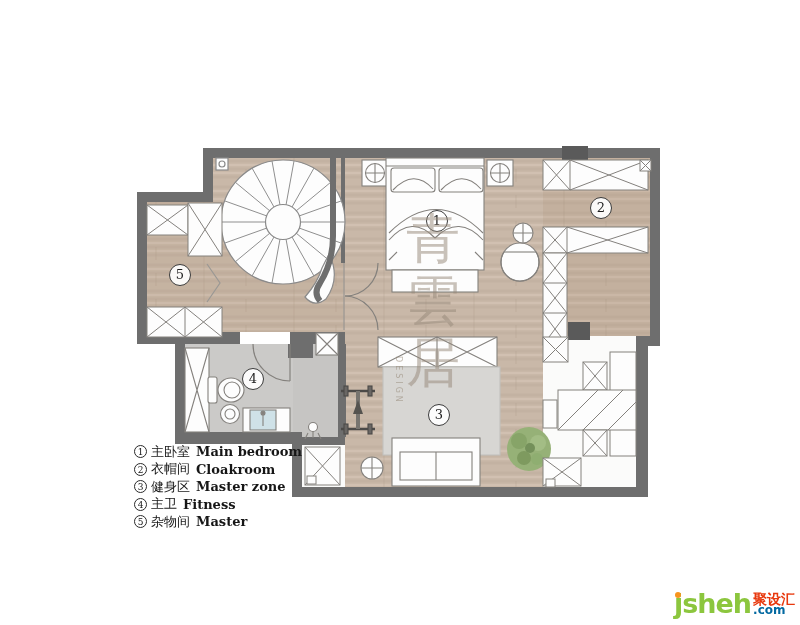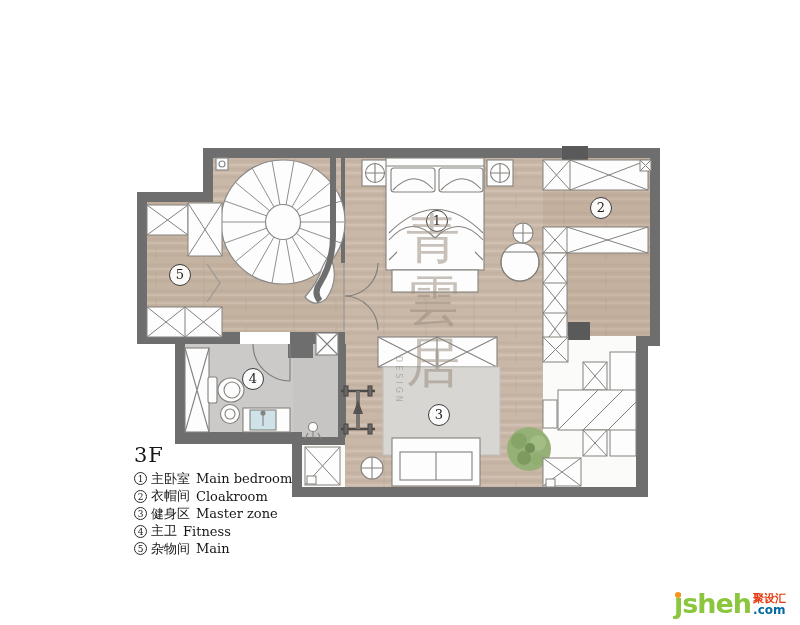--- a/index.html
+++ b/index.html
@@ -21,30 +21,30 @@
   .wm-design{position:absolute;left:394px;top:356px;font-family:"DejaVu Sans",sans-serif;
       font-size:8px;letter-spacing:3px;color:rgba(152,139,122,.6);writing-mode:vertical-rl;}
 
   
   .legend{position:absolute;left:134px;top:443px;color:#161616;}
   .legend-floor{font-size:21px;letter-spacing:1px;margin:0 0 3px 0;}
   .legend-row{display:flex;align-items:center;height:17.5px;font-size:13px;}
   .legend-num{flex:0 0 13px;width:13px;height:13px;border:1px solid #2a2a2a;border-radius:50%;
       font-size:9px;line-height:12px;text-align:center;box-sizing:border-box;margin-right:4px;}
   .legend-cn{}
-  .legend-en{margin-left:6px;}
+  .legend-en{margin-left:6px;font-weight:bold;}
 
   
   .logo{position:absolute;left:674px;top:590px;display:flex;align-items:center;
       font-family:"DejaVu Sans",sans-serif;}
   .logo-brand{position:relative;font-size:27px;font-weight:bold;color:#8cc63e;line-height:27px;
       letter-spacing:-1px;}
   .logo-jdot{position:absolute;left:1px;top:2px;width:6px;height:6px;border-radius:50%;background:#f7941e;}
   .logo-side{display:flex;flex-direction:column;margin-left:2px;padding-top:2px;}
-  .logo-cn{font-size:11px;font-weight:bold;color:#e8380d;line-height:10px;}
+  .logo-cn{font-size:14px;font-weight:bold;color:#e8380d;line-height:10px;}
   .logo-com{font-size:12px;font-weight:bold;color:#0369a1;line-height:12px;}
 </style>
 </head>
 <body>
 
 <div class="canvas">
 
   <svg class="plan-svg" width="800" height="625" viewBox="0 0 800 625">
     <defs>
       <pattern id="wood" width="90" height="26" patternUnits="userSpaceOnUse">
@@ -302,21 +302,20 @@
   <div class="room-label rl5">5</div>
 
   <div class="watermark">
     <span class="wm-char">青</span>
     <span class="wm-char">雲</span>
     <span class="wm-char">居</span>
   </div>
   <div class="wm-design">DESIGN</div>
 
   <div class="legend">
-    <div class="legend-floor">3F</div>
     <div class="legend-row">
       <span class="legend-num">1</span>
       <span class="legend-cn">主卧室</span>
       <span class="legend-en">Main bedroom</span>
     </div>
     <div class="legend-row">
       <span class="legend-num">2</span>
       <span class="legend-cn">衣帽间</span>
       <span class="legend-en">Cloakroom</span>
     </div>
@@ -326,21 +325,21 @@
       <span class="legend-en">Master zone</span>
     </div>
     <div class="legend-row">
       <span class="legend-num">4</span>
       <span class="legend-cn">主卫</span>
       <span class="legend-en">Fitness</span>
     </div>
     <div class="legend-row">
       <span class="legend-num">5</span>
       <span class="legend-cn">杂物间</span>
-      <span class="legend-en">Main</span>
+      <span class="legend-en">Master</span>
     </div>
   </div>
 
   <div class="logo">
     <span class="logo-brand">jsheh</span>
     <span class="logo-jdot"></span>
     <span class="logo-side">
       <span class="logo-cn">聚设汇</span>
       <span class="logo-com">.com</span>
     </span>

